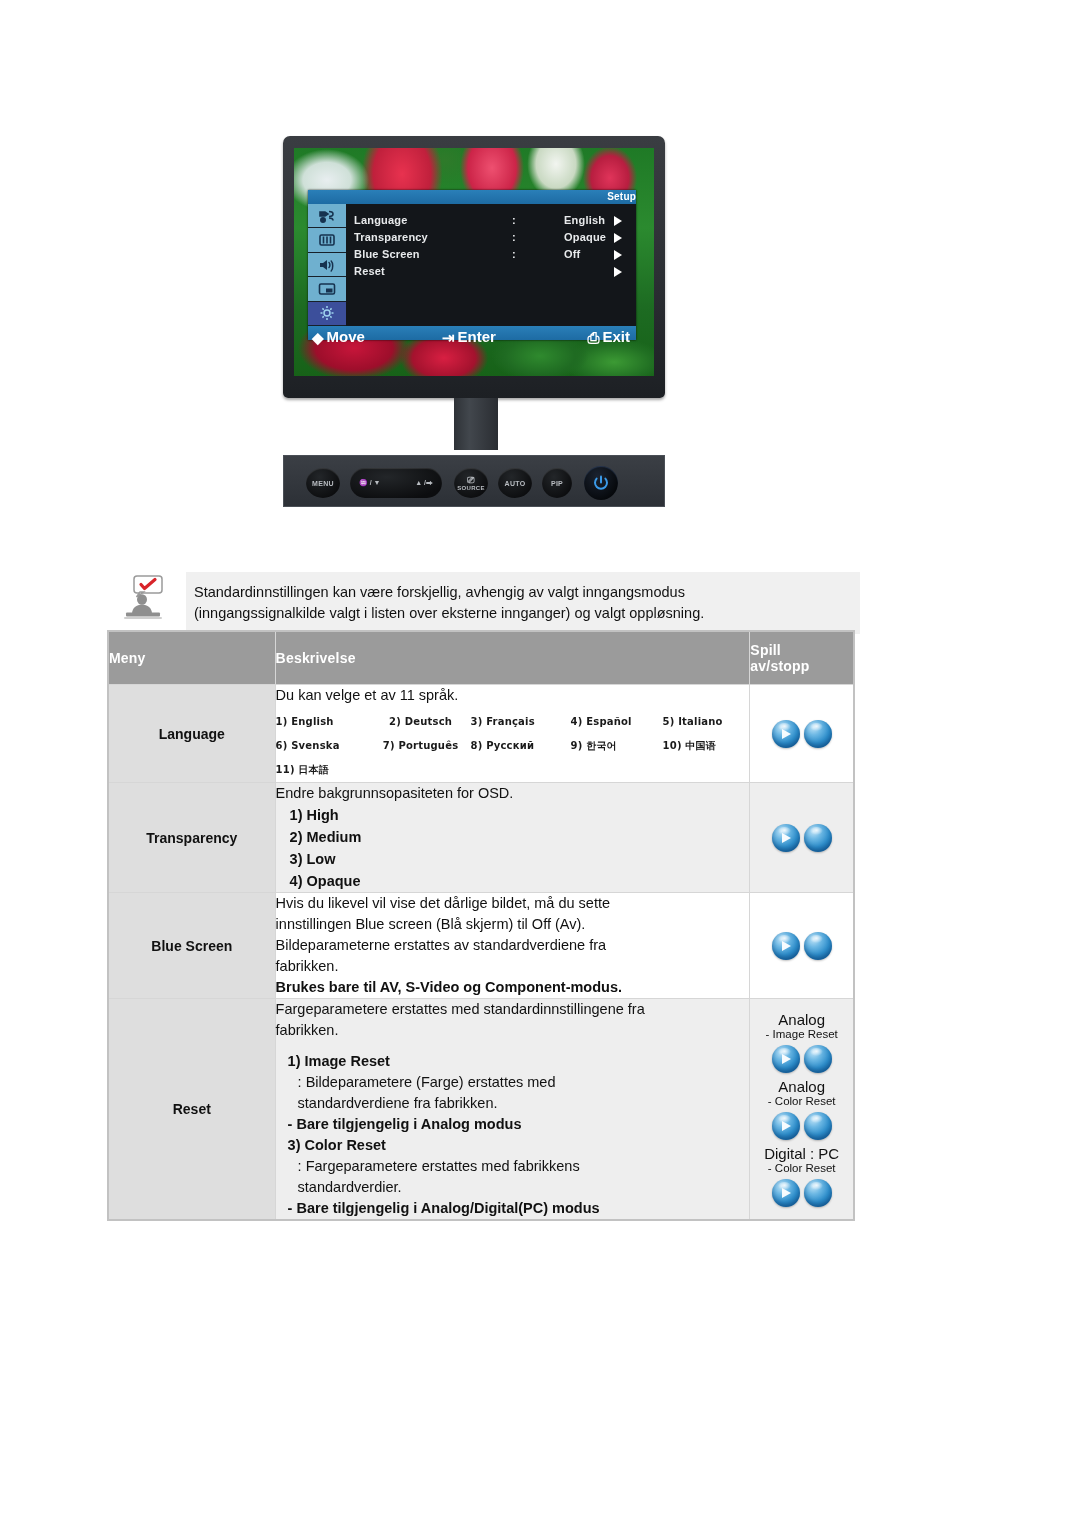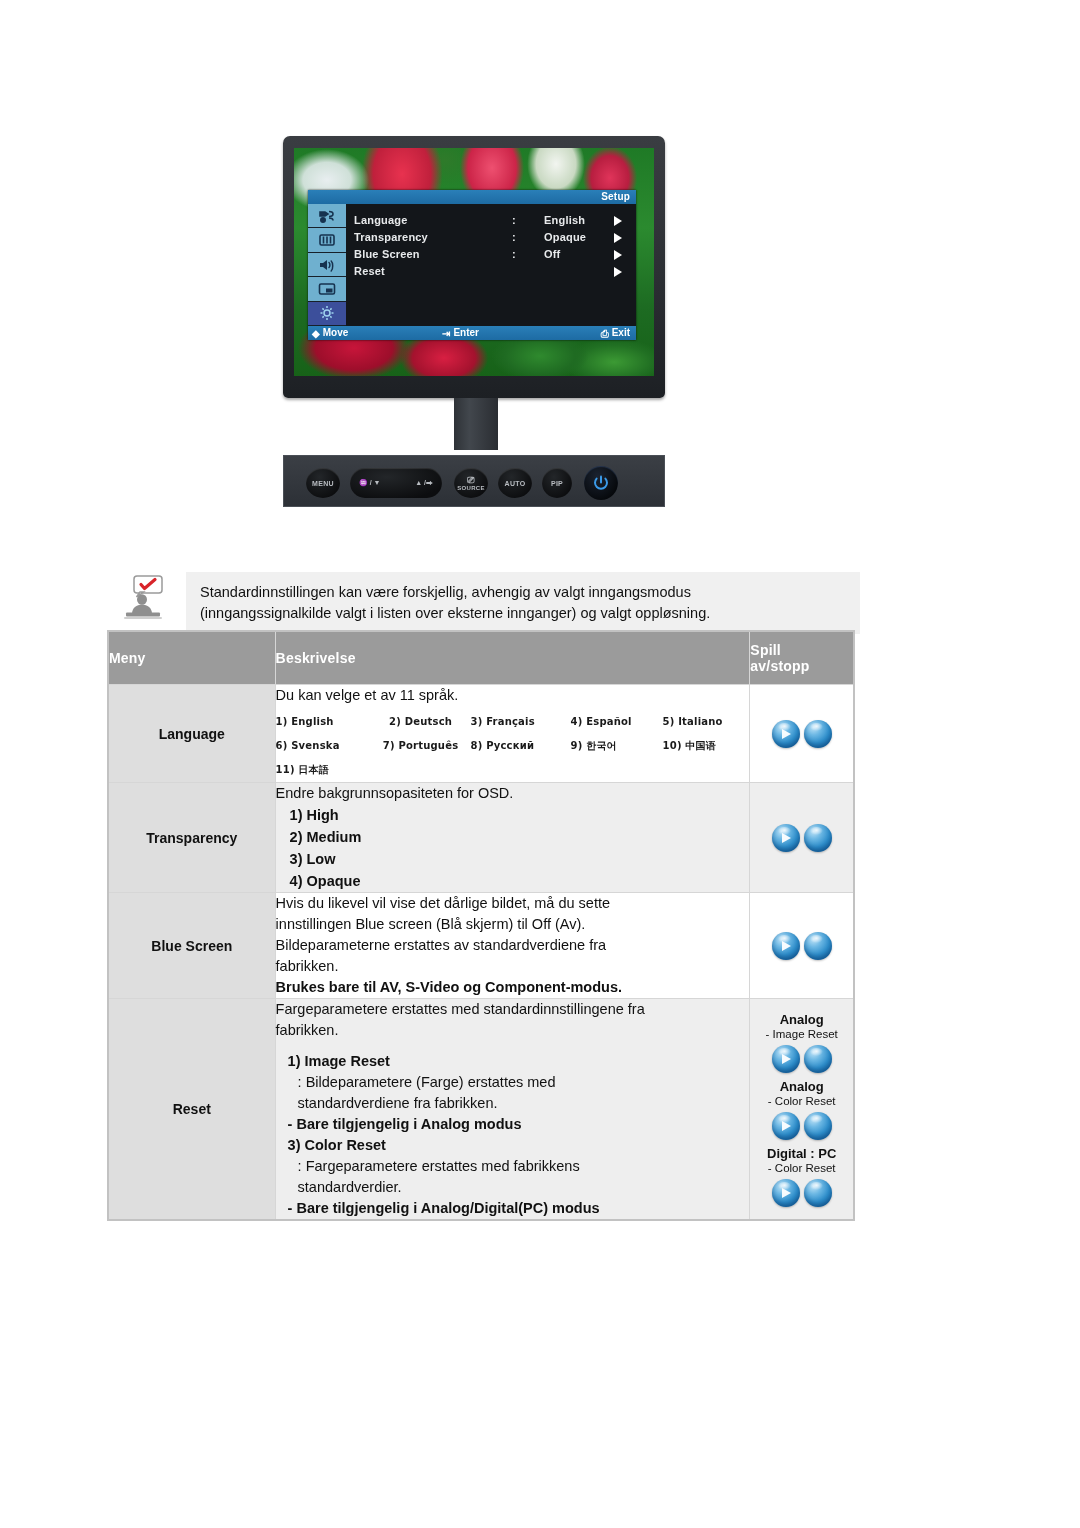--- a/index.html
+++ b/index.html
@@ -72,21 +72,21 @@
     background: #111417;
     box-shadow: 0 0 2px rgba(0,0,0,.8);
   }
   .osd-title-bar {
     height: 14px;
     background: linear-gradient(180deg,#2a7fb8 0%, #1d6ba3 100%);
     position: relative;
   }
   .osd-title {
     position: absolute;
-    right: 6px; top: 0px;
+    right: 0; top: 0px;
     font-size: 10px;
     font-weight: bold;
     color: #ffffff;
     line-height: 14px;
     letter-spacing: .2px;
   }
   .osd-body {
     position: absolute;
     left: 0; top: 14px; right: 0; bottom: 14px;
     display: flex;
@@ -116,37 +116,37 @@
   .osd-row {
     position: relative;
     height: 17px;
     font-size: 11px;
     font-weight: bold;
     color: #e8eaec;
     letter-spacing: .2px;
   }
   .osd-row .name { position:absolute; left: 0; }
   .osd-row .colon { position:absolute; left: 158px; }
-  .osd-row .val { position:absolute; left: 152px; padding-left: 38px; }
+  .osd-row .val { position:absolute; left: 172px; padding-left: 38px; }
   .osd-row .arrow {
     position:absolute; right: 14px; top: 2px;
     width: 0; height: 0;
     border-left: 8px solid #ffffff;
     border-top: 5px solid transparent;
     border-bottom: 5px solid transparent;
   }
   .osd-footer {
     position: absolute;
     left: 0; right: 0; bottom: 0;
     height: 14px;
     background: linear-gradient(180deg,#2a7fb8 0%, #1d6ba3 100%);
     color: #ffffff;
-    font-size: 10px;
-    font-weight: bold;
-    line-height: 13px;
+    font-size: 15px;
+    font-weight: bold;
+    line-height: 22px;
   }
   .osd-footer .f-move { position:absolute; left: 4px; }
   .osd-footer .f-enter { position:absolute; left: 134px; }
   .osd-footer .f-exit { position:absolute; right: 6px; }
   .fglyph { display:inline-block; margin-right:3px; vertical-align: -1px; }
 
   
   .monitor-neck {
     position: absolute;
     left: 171px;
@@ -221,21 +221,21 @@
   }
   .note-box {
     position: absolute;
     left: 66px; top: 0;
     width: 674px;
     height: 62px;
     background: #f0f0f0;
     display: flex;
     flex-direction: column;
     justify-content: center;
-    padding-left: 14px;
+    padding-left: 8px;
     box-sizing: border-box;
   }
   .note-line {
     font-size: 14.5px;
     line-height: 21px;
     color: #111;
   }
 
   
   .tbl {
@@ -337,22 +337,22 @@
     left: 10px; top: 9px;
     width: 0; height: 0;
     border-left: 9px solid #ffffff;
     border-top: 5px solid transparent;
     border-bottom: 5px solid transparent;
     opacity: .95;
   }
   .reset-group { margin-bottom: 6px; }
   .reset-group:last-child { margin-bottom: 0; }
   .rg-line1 {
-    font-size: 13px;
-    font-weight: bold;
+    font-size: 15px;
+    font-weight: normal;
     color: #111;
     line-height: 15px;
   }
   .rg-line2 {
     font-size: 11.5px;
     color: #111;
     line-height: 15px;
     margin-bottom: 3px;
   }
 </style>

